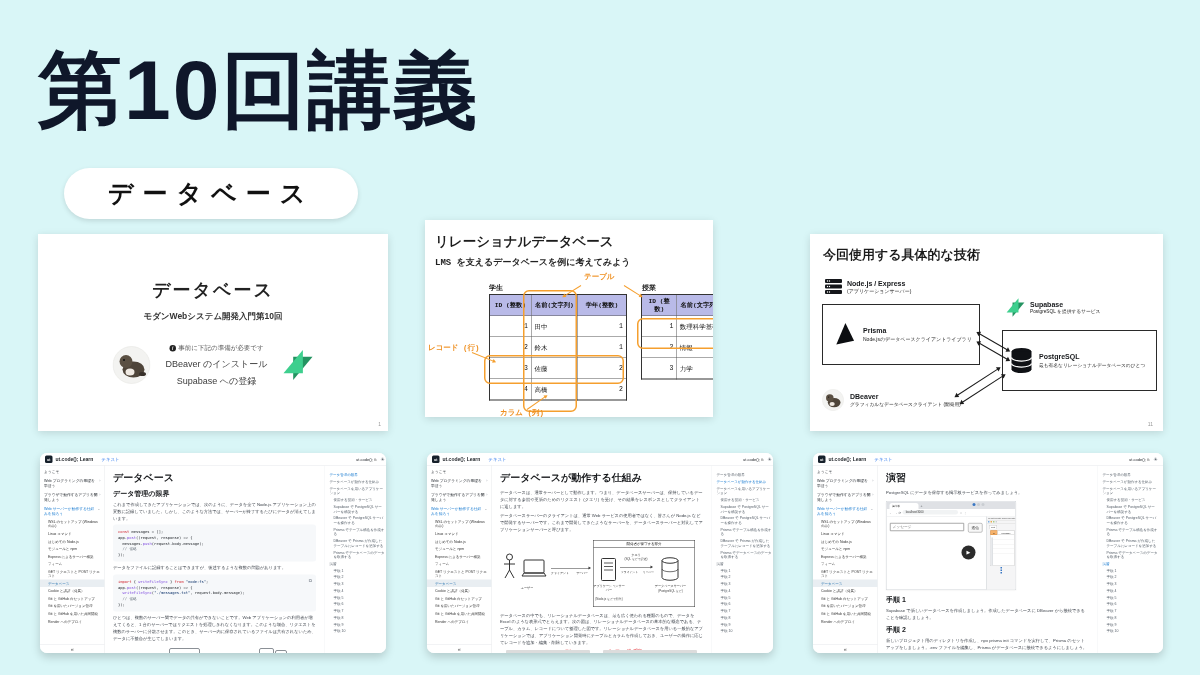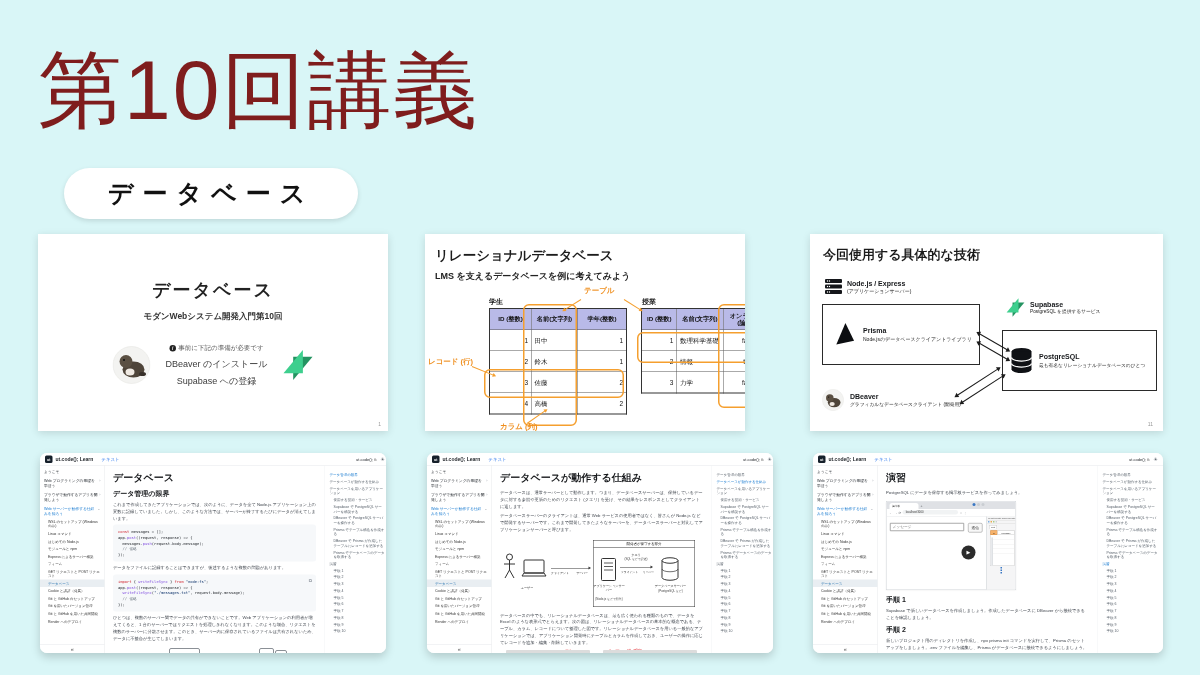--- a/index.html
+++ b/index.html
@@ -1,29 +1,29 @@
 <!DOCTYPE html>
 <html><head>
 <meta charset="utf-8">
 <style>
   html,body{margin:0;padding:0;}
   .stage{position:relative;width:1200px;height:675px;background:#d9f6f7;overflow:hidden;
          font-family:"Liberation Sans","DejaVu Sans",sans-serif;}
   
-  .main-title{position:absolute;left:38px;top:34px;font-size:84px;font-weight:400;color:#7f1d1d;letter-spacing:2px;}
+  .main-title{position:absolute;left:38px;top:34px;font-size:84px;font-weight:700;color:#0f172a;letter-spacing:2px;}
   .badge{position:absolute;left:64px;top:168px;background:#fff;border-radius:26px;padding:9px 44px;
          font-size:25px;font-weight:700;letter-spacing:9px;color:#111;box-shadow:0 2px 5px rgba(0,0,0,.12);}
   
   .thumb{position:absolute;background:#fff;overflow:hidden;}
   .slide{box-shadow:0 2px 8px rgba(0,0,0,.13);}
   .shot{border-radius:7px;box-shadow:0 4px 10px rgba(0,0,0,.18);}
   .inner{width:700px;height:400px;transform:scale(.5);transform-origin:0 0;position:relative;background:#fff;}
   .slide .inner{height:394px;}
   #t1{left:38px;top:234px;width:350px;height:197px;}
-  #t2{left:425px;top:234px;width:320px;height:197px;}
+  #t2{left:425px;top:220px;width:288px;height:197px;font-family:Liberation Mono, monospace;}
   #t3{left:810px;top:234px;width:353px;height:197px;}
   #t4{left:40px;top:453px;width:346px;height:200px;}
   #t5{left:427px;top:453px;width:346px;height:200px;}
   #t6{left:813px;top:453px;width:350px;height:200px;}
   .pgnum{position:absolute;right:14px;bottom:8px;font-size:10px;color:#999;}
   
   .s1{text-align:center;}
   .s1-title{margin:0;padding-top:88px;font-size:36px;font-weight:700;color:#222;letter-spacing:4px;}
   .s1-sub{margin-top:15px;font-size:17px;font-weight:700;color:#333;}
   .s1-row{margin-top:44px;display:flex;justify-content:center;align-items:center;gap:30px;}

